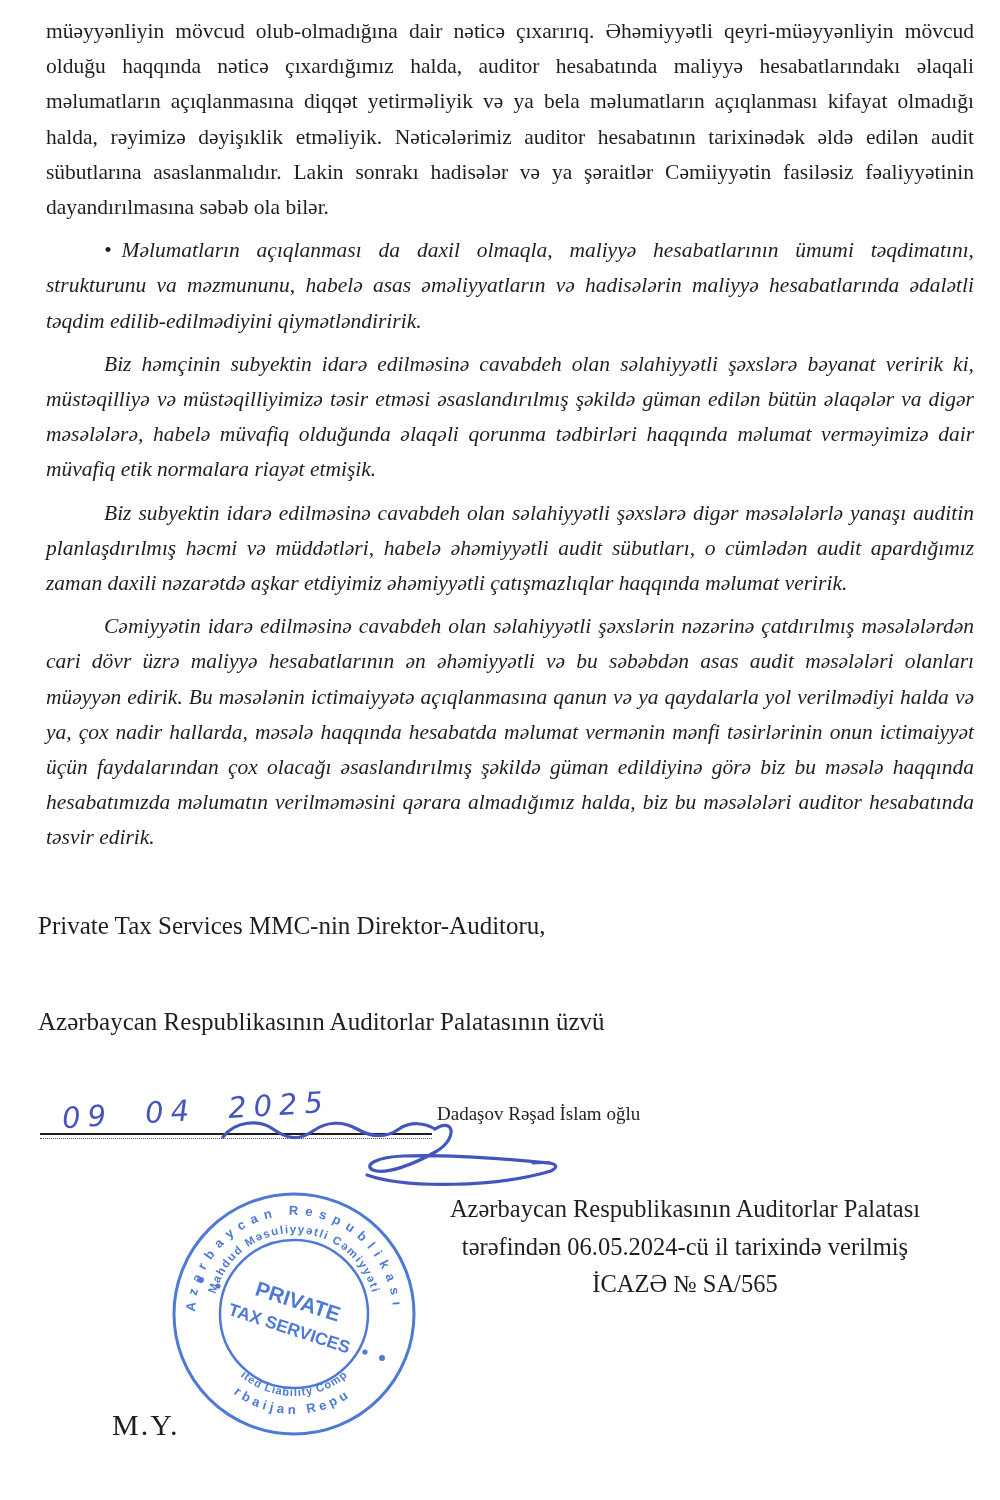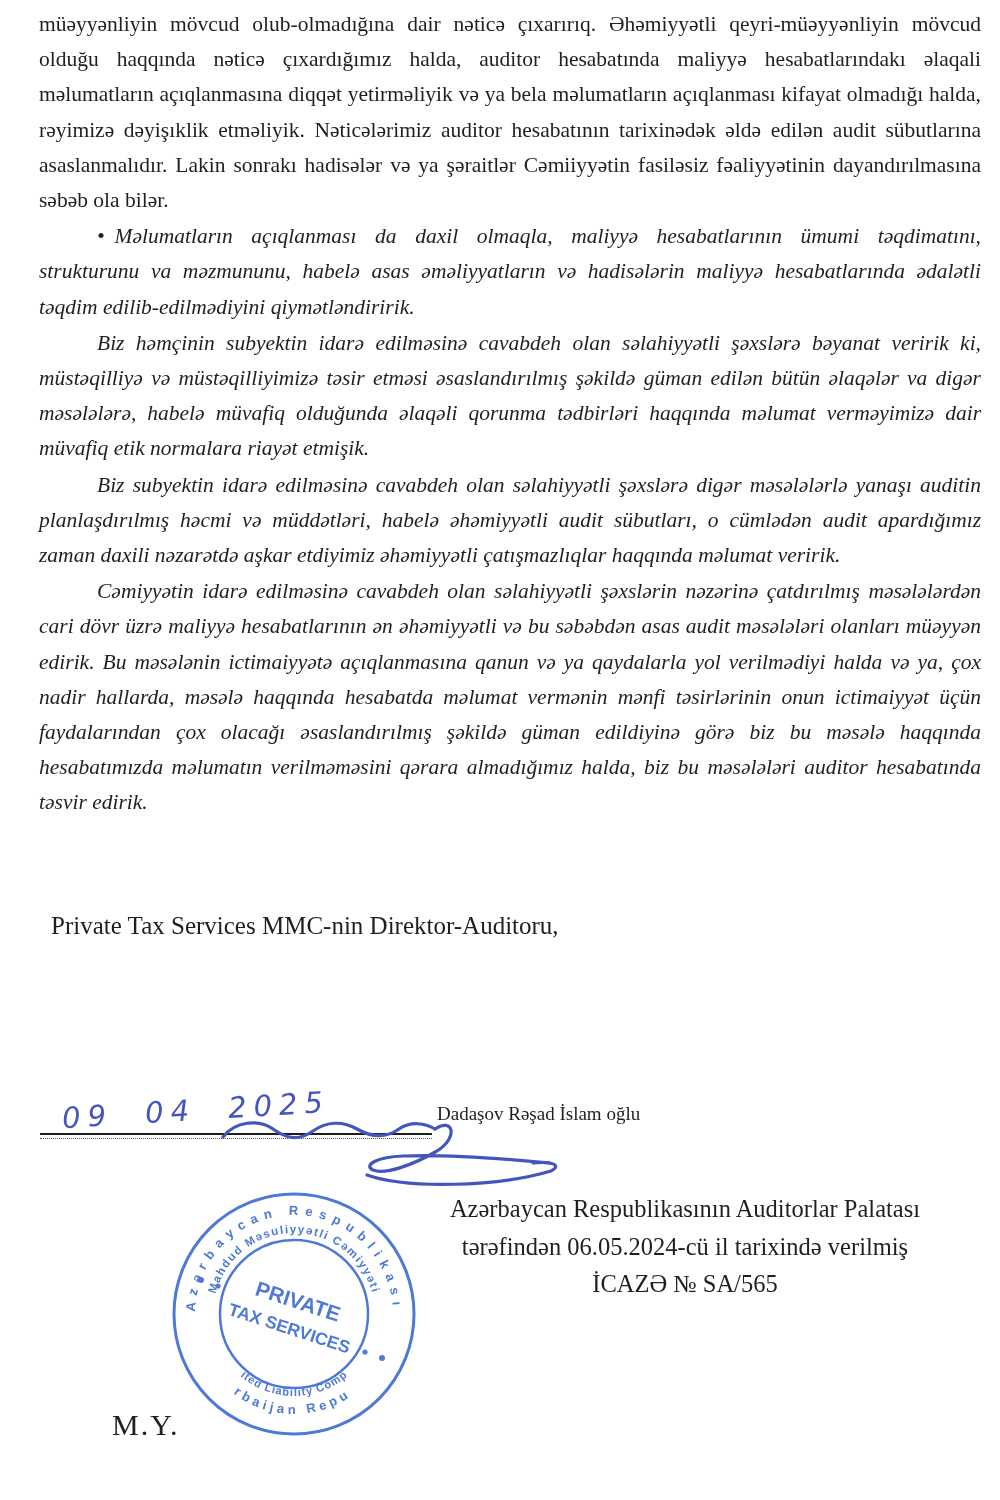--- a/index.html
+++ b/index.html
@@ -5,24 +5,24 @@
   html,body{margin:0;padding:0;background:#e8e8e8;}
   .page{
     position:relative;width:1000px;height:1500px;background:#ffffff;
     margin:0 auto;overflow:hidden;
     font-family:"Liberation Serif", serif;color:#1f1f1f;
   }
   .body-text{
     position:absolute;left:38px;top:6px;width:944px;
     font-size:21.5px;line-height:35.2px;text-align:justify;
   }
-  .body-text p{margin:1px;padding:0;}
+  .body-text p{margin:8px;padding:0;}
   .body-text p.indent{text-indent:58px;font-style:italic;}
   .bullet-glyph{margin-right:10px;}
-  .role-line{position:absolute;left:51px;top:912px;font-size:25px;}
+  .role-line{position:absolute;left:38px;top:912px;font-size:25px;}
   .membership-line{position:absolute;left:38px;top:1008px;font-size:25px;}
   .sig-area{position:absolute;left:0;top:1085px;width:1000px;height:120px;}
   .sig-rule{position:absolute;left:40px;top:48px;width:392px;height:2px;background:#1d1d1d;}
   .sig-rule-dots{position:absolute;left:40px;top:53px;width:392px;border-top:1px dotted #555;}
   .hand-date{
     position:absolute;left:62px;top:8px;
     font-family:"DejaVu Sans", sans-serif;font-style:italic;
     font-size:29px;color:#4456bd;letter-spacing:7px;word-spacing:16px;
     transform:rotate(-3.5deg);white-space:nowrap;
   }
@@ -48,20 +48,21 @@
 
   <div class="body-text">
     <p>müəyyənliyin mövcud olub-olmadığına dair nəticə çıxarırıq. Əhəmiyyətli qeyri-müəyyənliyin mövcud olduğu haqqında nəticə çıxardığımız halda, auditor hesabatında maliyyə hesabatlarındakı əlaqali məlumatların açıqlanmasına diqqət yetirməliyik və ya bela məlumatların açıqlanması kifayat olmadığı halda, rəyimizə dəyişıklik etməliyik. Nəticələrimiz auditor hesabatının tarixinədək əldə edilən audit sübutlarına asaslanmalıdır. Lakin sonrakı hadisələr və ya şəraitlər Cəmiiyyətin fasiləsiz fəaliyyətinin dayandırılmasına səbəb ola bilər.</p>
     <p class="indent"><span class="bullet-glyph">•</span><span>Məlumatların açıqlanması da daxil olmaqla, maliyyə hesabatlarının ümumi təqdimatını, strukturunu va məzmununu, habelə asas əməliyyatların və hadisələrin maliyyə hesabatlarında ədalətli təqdim edilib-edilmədiyini qiymətləndiririk.</span></p>
     <p class="indent">Biz həmçinin subyektin idarə edilməsinə cavabdeh olan səlahiyyətli şəxslərə bəyanat veririk ki, müstəqilliyə və müstəqilliyimizə təsir etməsi əsaslandırılmış şəkildə güman edilən bütün əlaqələr va digər məsələlərə, habelə müvafiq olduğunda əlaqəli qorunma tədbirləri haqqında məlumat verməyimizə dair müvafiq etik normalara riayət etmişik.</p>
     <p class="indent">Biz subyektin idarə edilməsinə cavabdeh olan səlahiyyətli şəxslərə digər məsələlərlə yanaşı auditin planlaşdırılmış həcmi və müddətləri, habelə əhəmiyyətli audit sübutları, o cümlədən audit apardığımız zaman daxili nəzarətdə aşkar etdiyimiz əhəmiyyətli çatışmazlıqlar haqqında məlumat veririk.</p>
     <p class="indent">Cəmiyyətin idarə edilməsinə cavabdeh olan səlahiyyətli şəxslərin nəzərinə çatdırılmış məsələlərdən cari dövr üzrə maliyyə hesabatlarının ən əhəmiyyətli və bu səbəbdən asas audit məsələləri olanları müəyyən edirik. Bu məsələnin ictimaiyyətə açıqlanmasına qanun və ya qaydalarla yol verilmədiyi halda və ya, çox nadir hallarda, məsələ haqqında hesabatda məlumat vermənin mənfi təsirlərinin onun ictimaiyyət üçün faydalarından çox olacağı əsaslandırılmış şəkildə güman edildiyinə görə biz bu məsələ haqqında hesabatımızda məlumatın verilməməsini qərara almadığımız halda, biz bu məsələləri auditor hesabatında təsvir edirik.</p>
   </div>
 
   <div class="role-line">Private Tax Services MMC-nin Direktor-Auditoru,</div>
+  <div class="membership-line">Azərbaycan Respublikasının Auditorlar Palatasının üzvü</div>
 
   <div class="sig-area">
     <div class="sig-rule"></div>
     <div class="sig-rule-dots"></div>
     <div class="hand-date">09 04 2025</div>
     <svg class="sig-svg" width="360" height="100" viewBox="0 0 360 100">
       <g fill="none" stroke="#4456bd" stroke-width="3.2" stroke-linecap="round">
         <path d="M8 42 C 20 26, 44 24, 58 34 C 72 44, 84 46, 98 36 C 112 26, 128 26, 142 34 C 156 42, 170 44, 184 34 C 196 26, 210 28, 220 34"></path>
         <path d="M220 34 C 238 22, 244 42, 222 56 C 198 70, 170 80, 158 75 C 148 70, 162 62, 188 61 C 232 59, 292 64, 335 68"></path>
         <path d="M152 80 C 192 94, 282 92, 336 76 C 346 71, 340 66, 318 68"></path>

